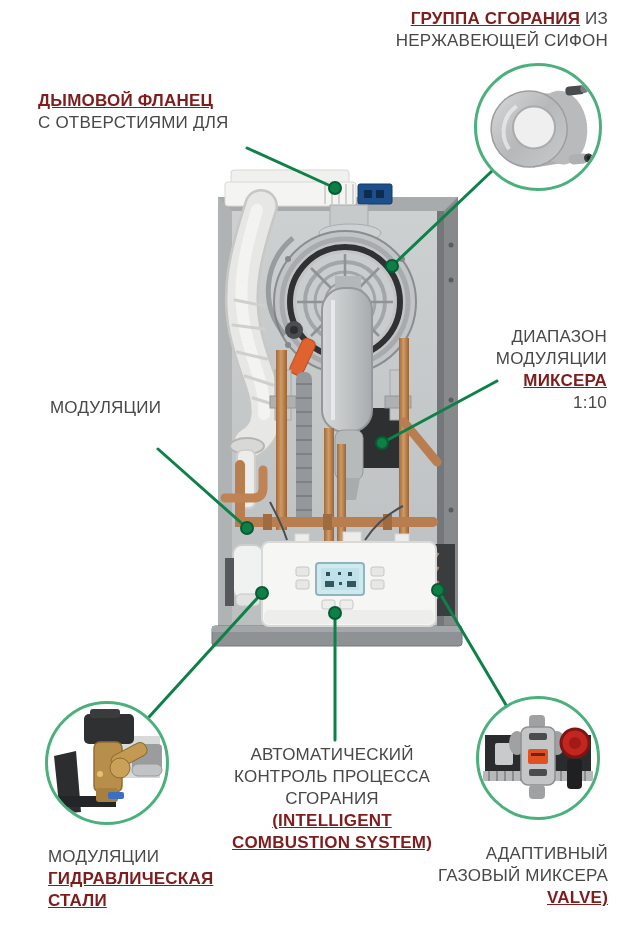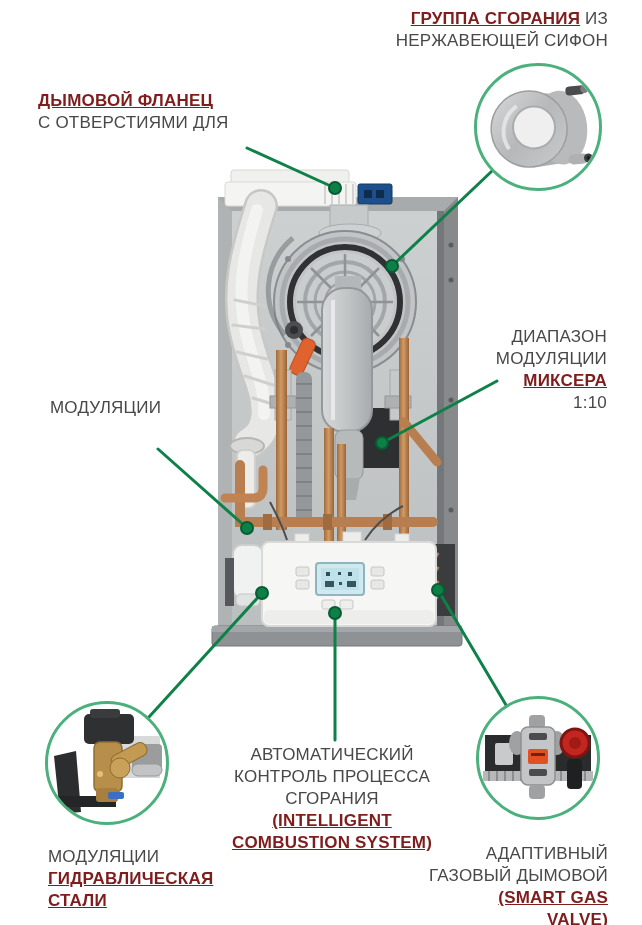--- a/index.html
+++ b/index.html
@@ -330,18 +330,17 @@
   </div>
 
   <div class="label" style="left:48px;top:846px">
     <span class="ln">МОДУЛЯЦИИ</span>
     <span class="ln b">ГИДРАВЛИЧЕСКАЯ</span>
     <span class="ln b">СТАЛИ</span>
   </div>
 
   <div class="label ta-r" style="right:34px;top:843px">
     <span class="ln">АДАПТИВНЫЙ</span>
-    <span class="ln">ГАЗОВЫЙ ДЫМОВОЙ</span>
-    <span class="ln b">(SMART GAS</span>
+    <span class="ln">ГАЗОВЫЙ МИКСЕРА</span>
     <span class="ln b">VALVE)</span>
   </div>
 
 </div>
 
 </body></html>

